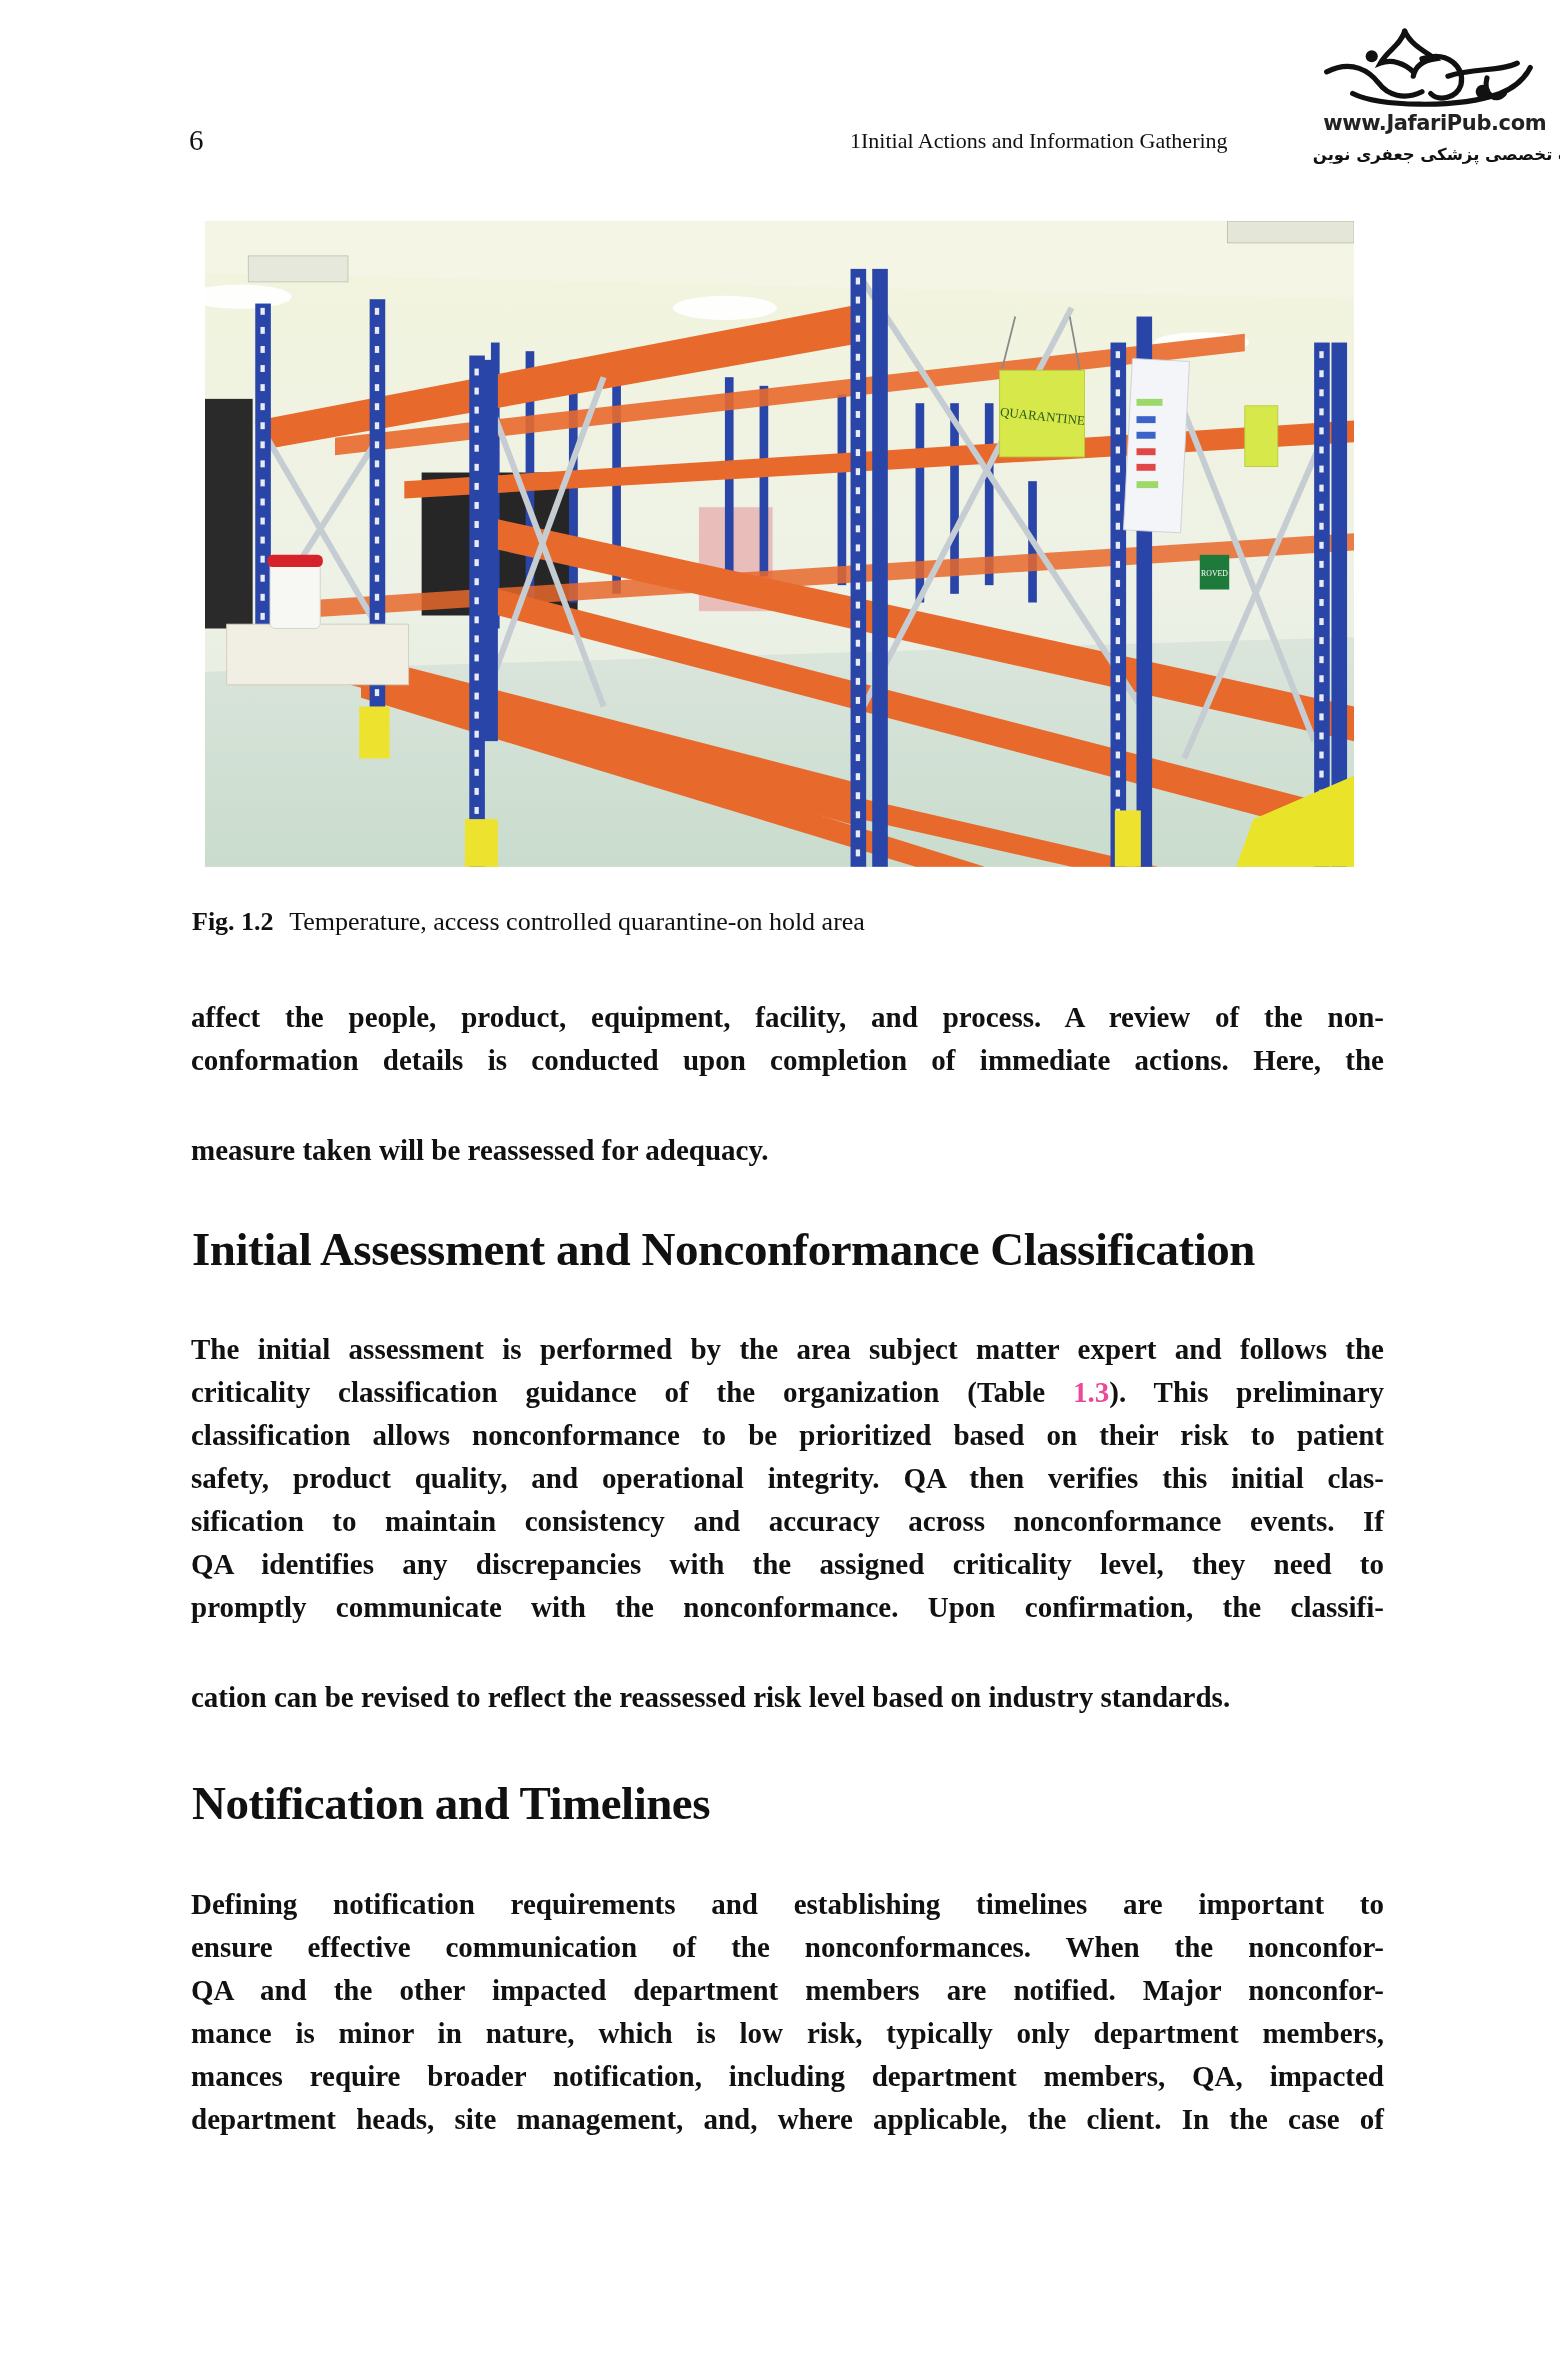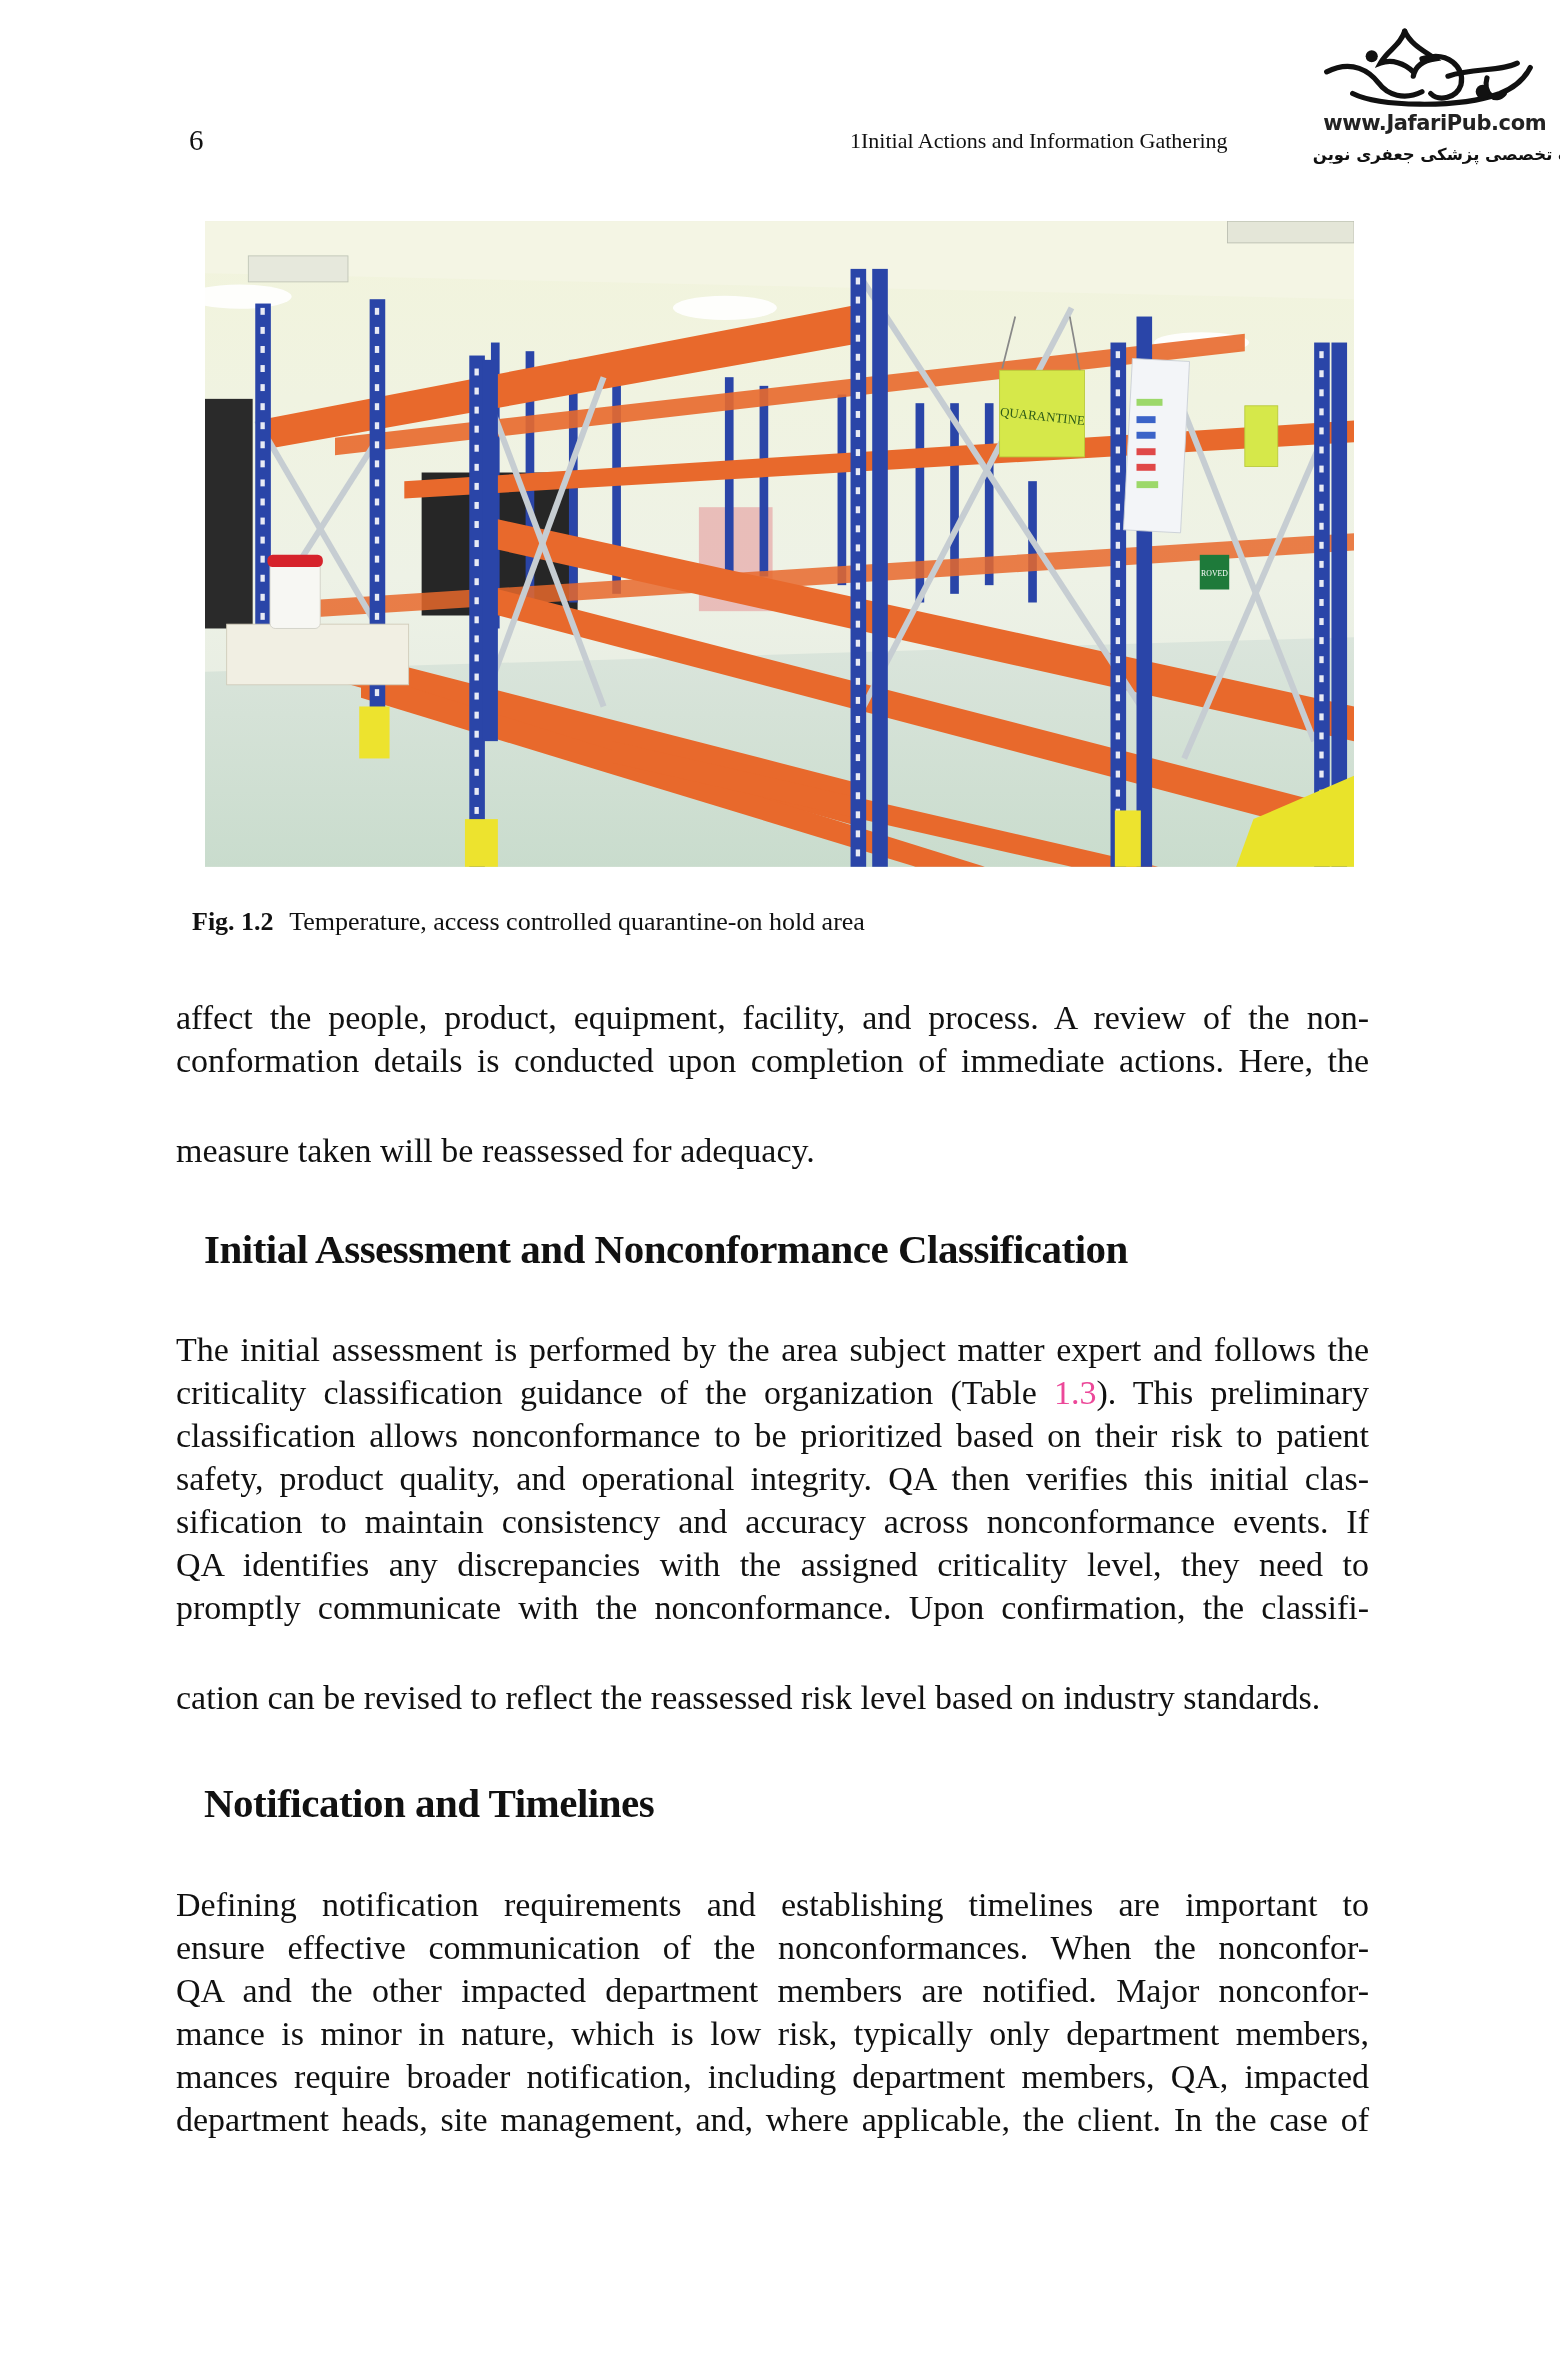--- a/index.html
+++ b/index.html
@@ -11,24 +11,24 @@
   .running-head .chap { display: inline-block; width: 43px; }
   .logo { left: 1318px; top: 24px; width: 227px; height: 153px; font-weight: bold; }
   .logo-url { position: absolute; left: 5.2px; top: 87px; font-family: "DejaVu Sans", sans-serif;
               font-size: 21px; color: #222; letter-spacing: -0.4px; white-space: nowrap; }
   .logo-fa { position: absolute; left: -5.2px; top: 121px; font-family: "DejaVu Sans", sans-serif;
              font-size: 16.5px; color: #111; direction: rtl; white-space: nowrap; }
   .figure { left: 205px; top: 221px; width: 1149px; height: 646px; overflow: hidden; background: #e9efe4; }
   .figure svg { display: block; }
   .caption { left: 192px; top: 905px; font-size: 26px; line-height: 33px; white-space: nowrap; }
   .caption b { margin-right: 15.6px; }
-  .para { left: 176px; width: 1193px; font-size: 34px; line-height: 43px; }
+  .para { left: 191px; width: 1193px; font-size: 29px; line-height: 43px; font-weight: bold; }
   .line { display: block; height: 43px; text-align: justify; text-align-last: justify; white-space: nowrap; overflow: visible; }
   .line.last { text-align-last: left; margin-top: 47px; }
-  .heading { left: 204px; font-size: 41px; font-weight: bold; line-height: 47px; white-space: nowrap; letter-spacing: -0.5px; }
+  .heading { left: 192px; font-size: 47px; font-weight: bold; line-height: 47px; white-space: nowrap; letter-spacing: -0.5px; }
   .link { color: #ec4899; }
   #p1 { top: 996px; }
   #h1 { top: 1226px; }
   #p2 { top: 1328px; }
   #h2 { top: 1780px; }
   #p3 { top: 1883px; }
 </style>
 </head>
 <body>
 

